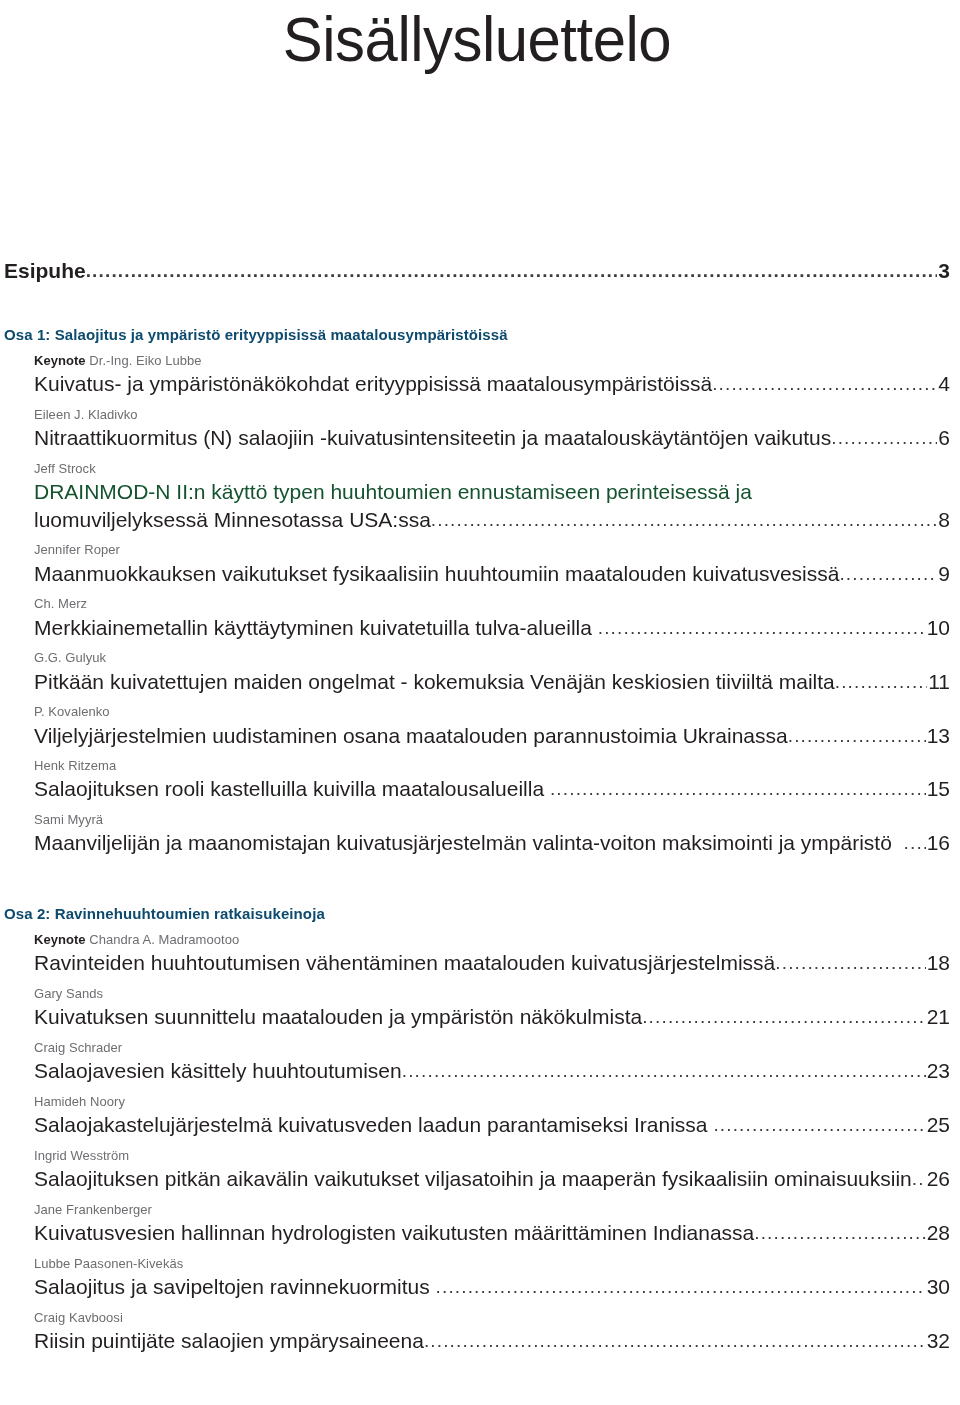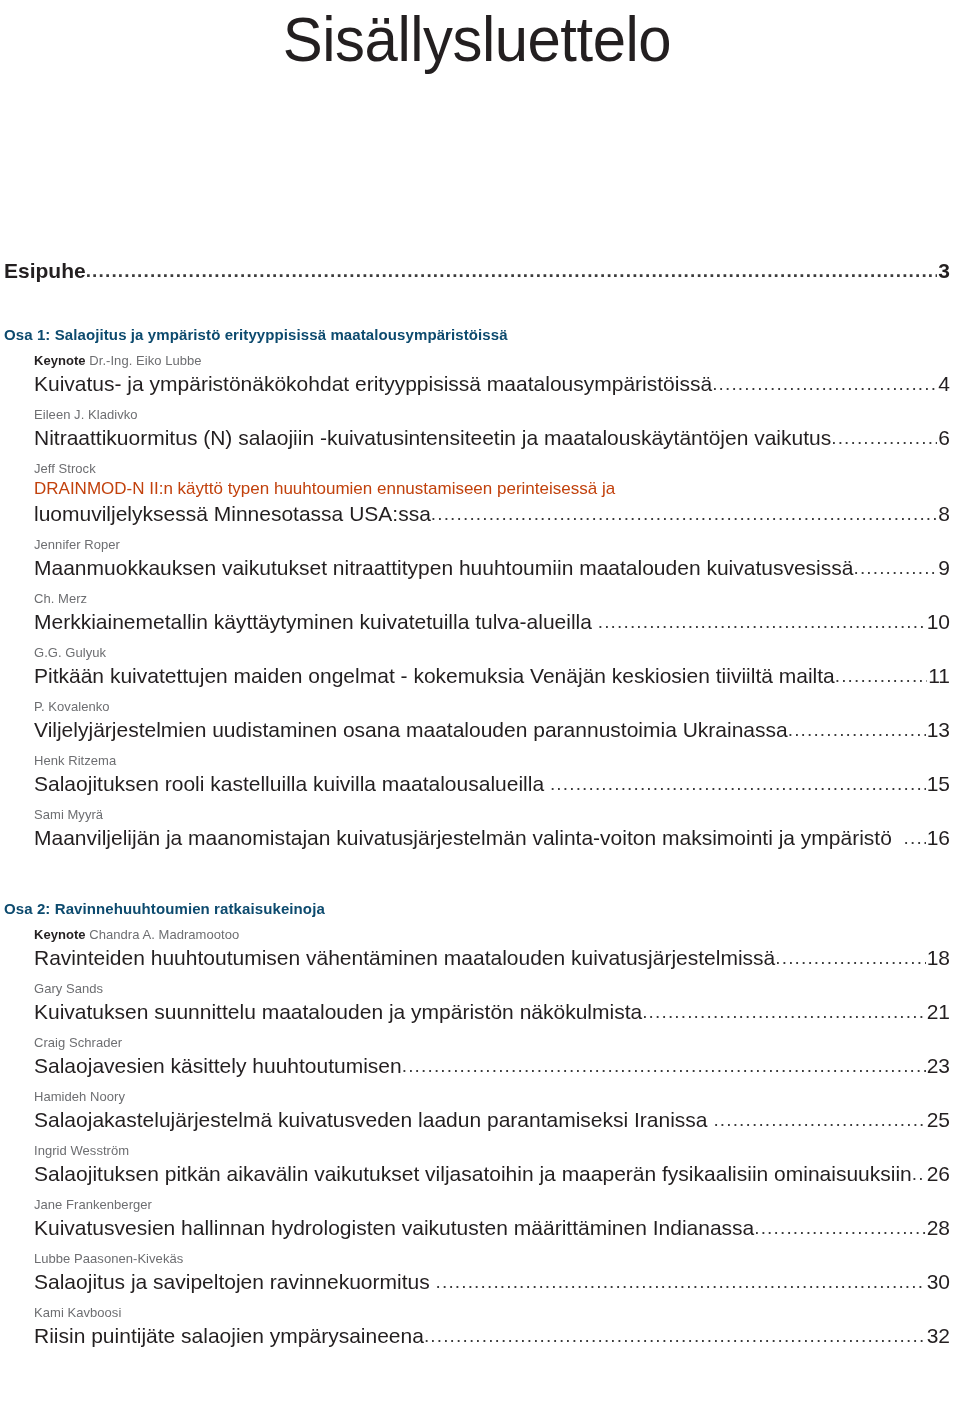--- a/index.html
+++ b/index.html
@@ -108,23 +108,23 @@
   }
   .entry-author .kw {
     font-weight: 700;
     color: #231f20;
   }
   .entry-lines {
     margin-top: 1px;
   }
   
   .entry-line-plain {
-    font-size: 17px;
+    font-size: 21px;
     line-height: 1.32;
-    color: #c2410c;
+    color: #14532d;
     white-space: pre;
   }
 </style>
 </head>
 <body>
 
 <div class="page">
 
   <h1 class="doc-title">Sisällysluettelo</h1>
 
@@ -166,21 +166,21 @@
               <span class="t-text">luomuviljelyksessä Minnesotassa USA:ssa</span>
               <span class="t-leader">....................................................................................................................................................................................................................................................................</span>
               <span class="t-page">8</span>
             </div>
           </div>
         </div>
         <div class="entry">
           <div class="entry-author"><span>Jennifer Roper</span></div>
           <div class="entry-lines">
             <div class="toc-row">
-              <span class="t-text">Maanmuokkauksen vaikutukset nitraattitypen huuhtoumiin maatalouden kuivatusvesissä</span>
+              <span class="t-text">Maanmuokkauksen vaikutukset fysikaalisiin huuhtoumiin maatalouden kuivatusvesissä</span>
               <span class="t-leader">....................................................................................................................................................................................................................................................................</span>
               <span class="t-page">9</span>
             </div>
           </div>
         </div>
         <div class="entry">
           <div class="entry-author"><span>Ch. Merz</span></div>
           <div class="entry-lines">
             <div class="toc-row">
               <span class="t-text">Merkkiainemetallin käyttäytyminen kuivatetuilla tulva-alueilla </span>
@@ -294,21 +294,21 @@
           <div class="entry-author"><span>Lubbe Paasonen-Kivekäs</span></div>
           <div class="entry-lines">
             <div class="toc-row">
               <span class="t-text">Salaojitus ja savipeltojen ravinnekuormitus </span>
               <span class="t-leader">....................................................................................................................................................................................................................................................................</span>
               <span class="t-page">30</span>
             </div>
           </div>
         </div>
         <div class="entry">
-          <div class="entry-author"><span>Kami Kavboosi</span></div>
+          <div class="entry-author"><span>Craig Kavboosi</span></div>
           <div class="entry-lines">
             <div class="toc-row">
               <span class="t-text">Riisin puintijäte salaojien ympärysaineena</span>
               <span class="t-leader">....................................................................................................................................................................................................................................................................</span>
               <span class="t-page">32</span>
             </div>
           </div>
         </div>
       </div>
 

